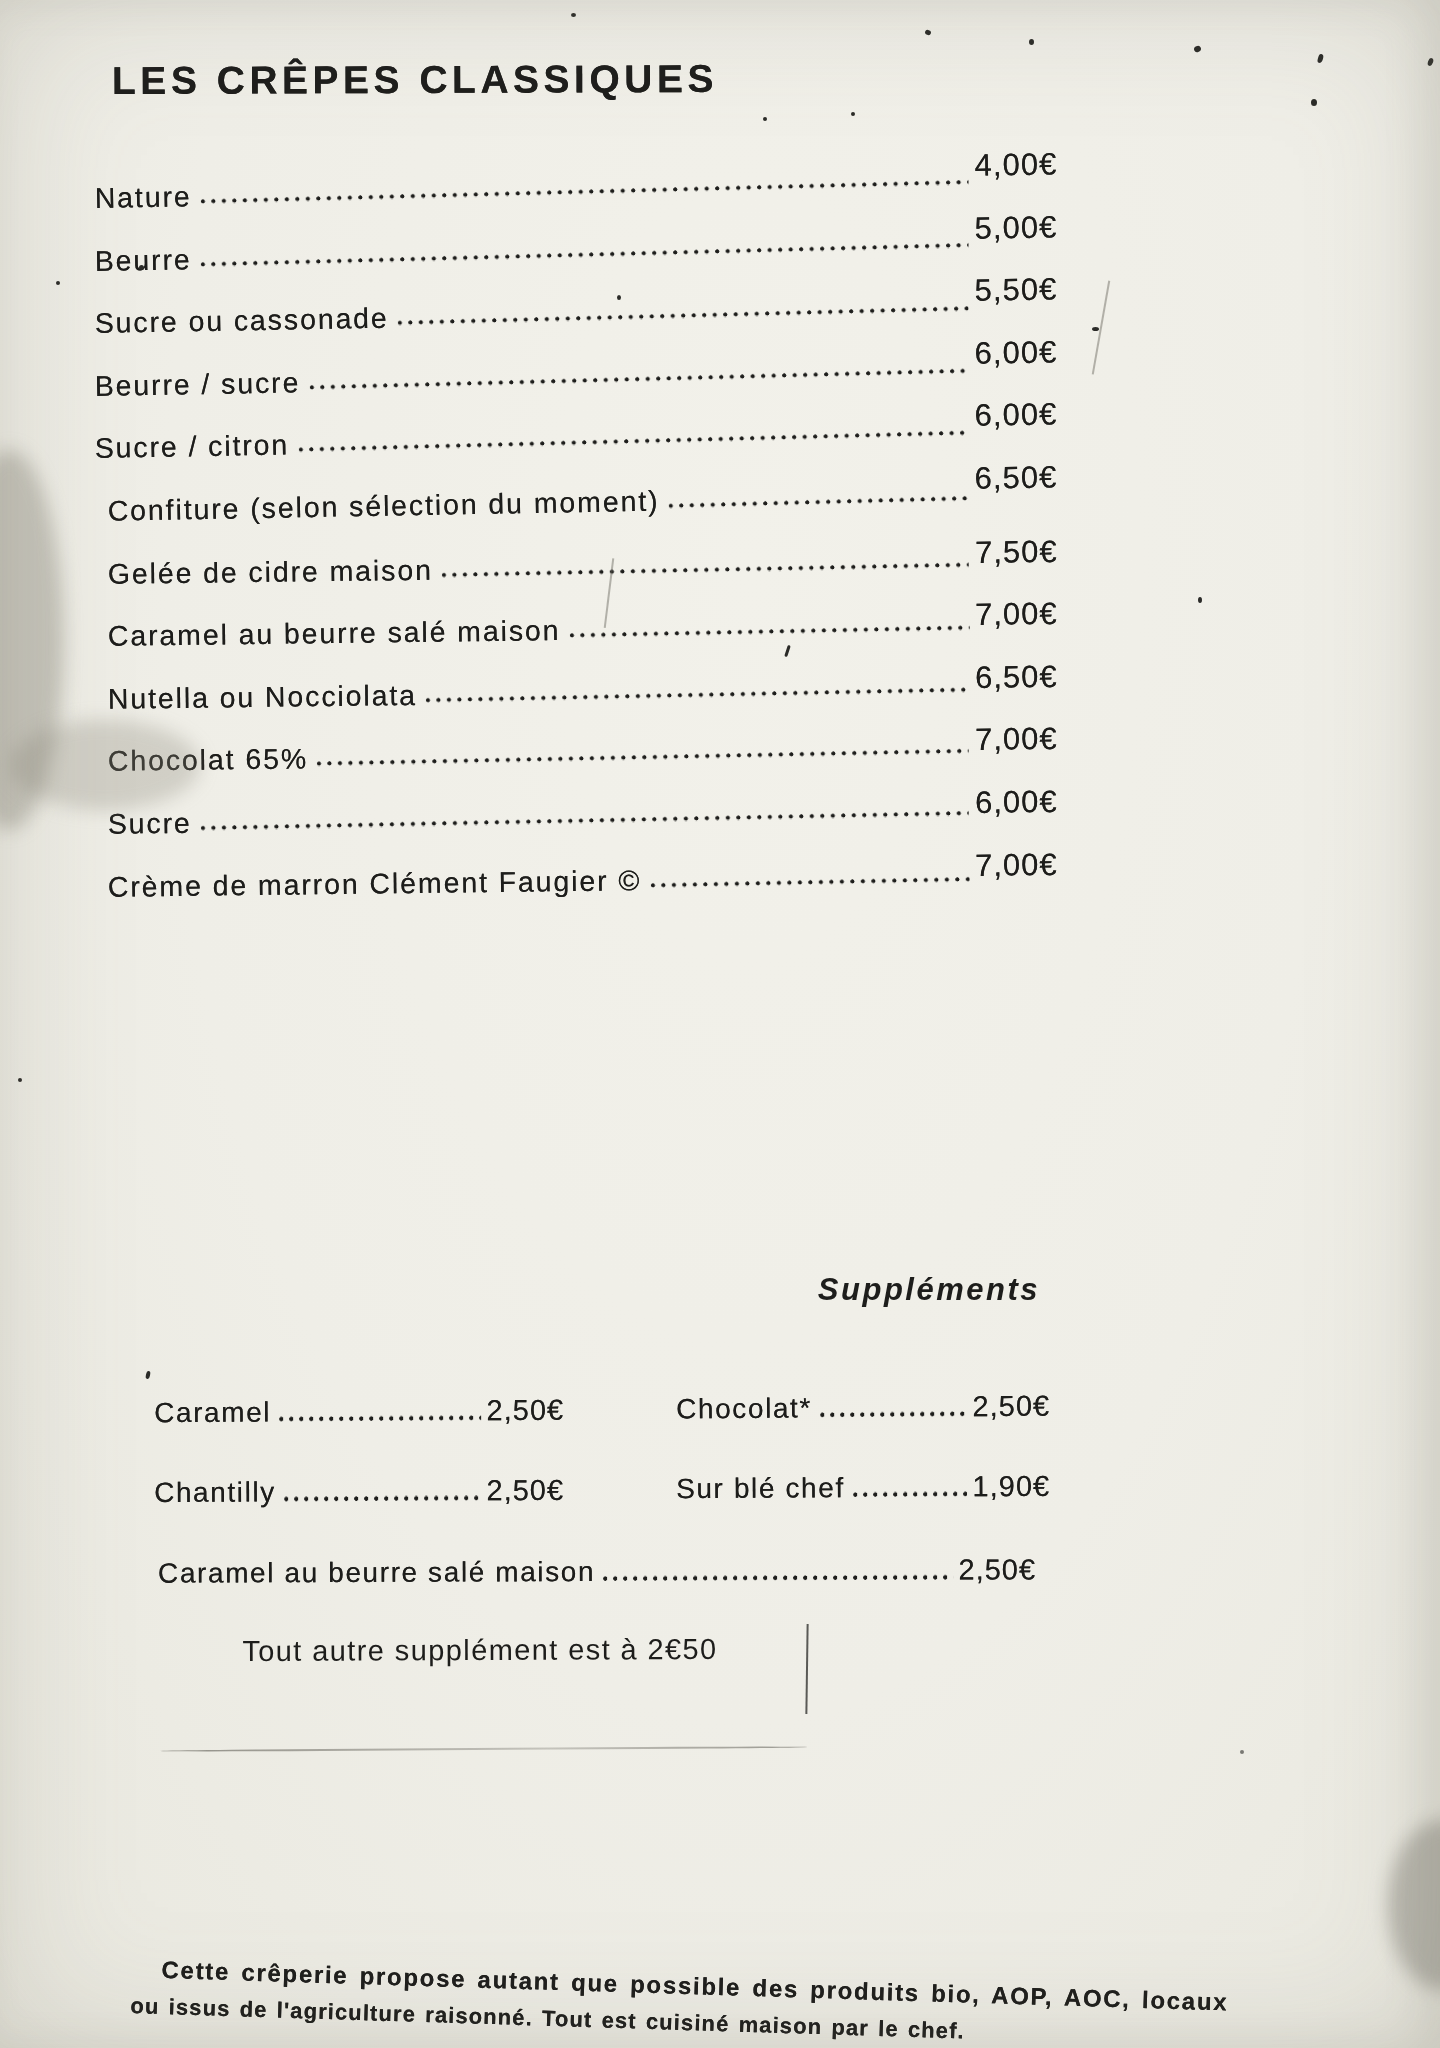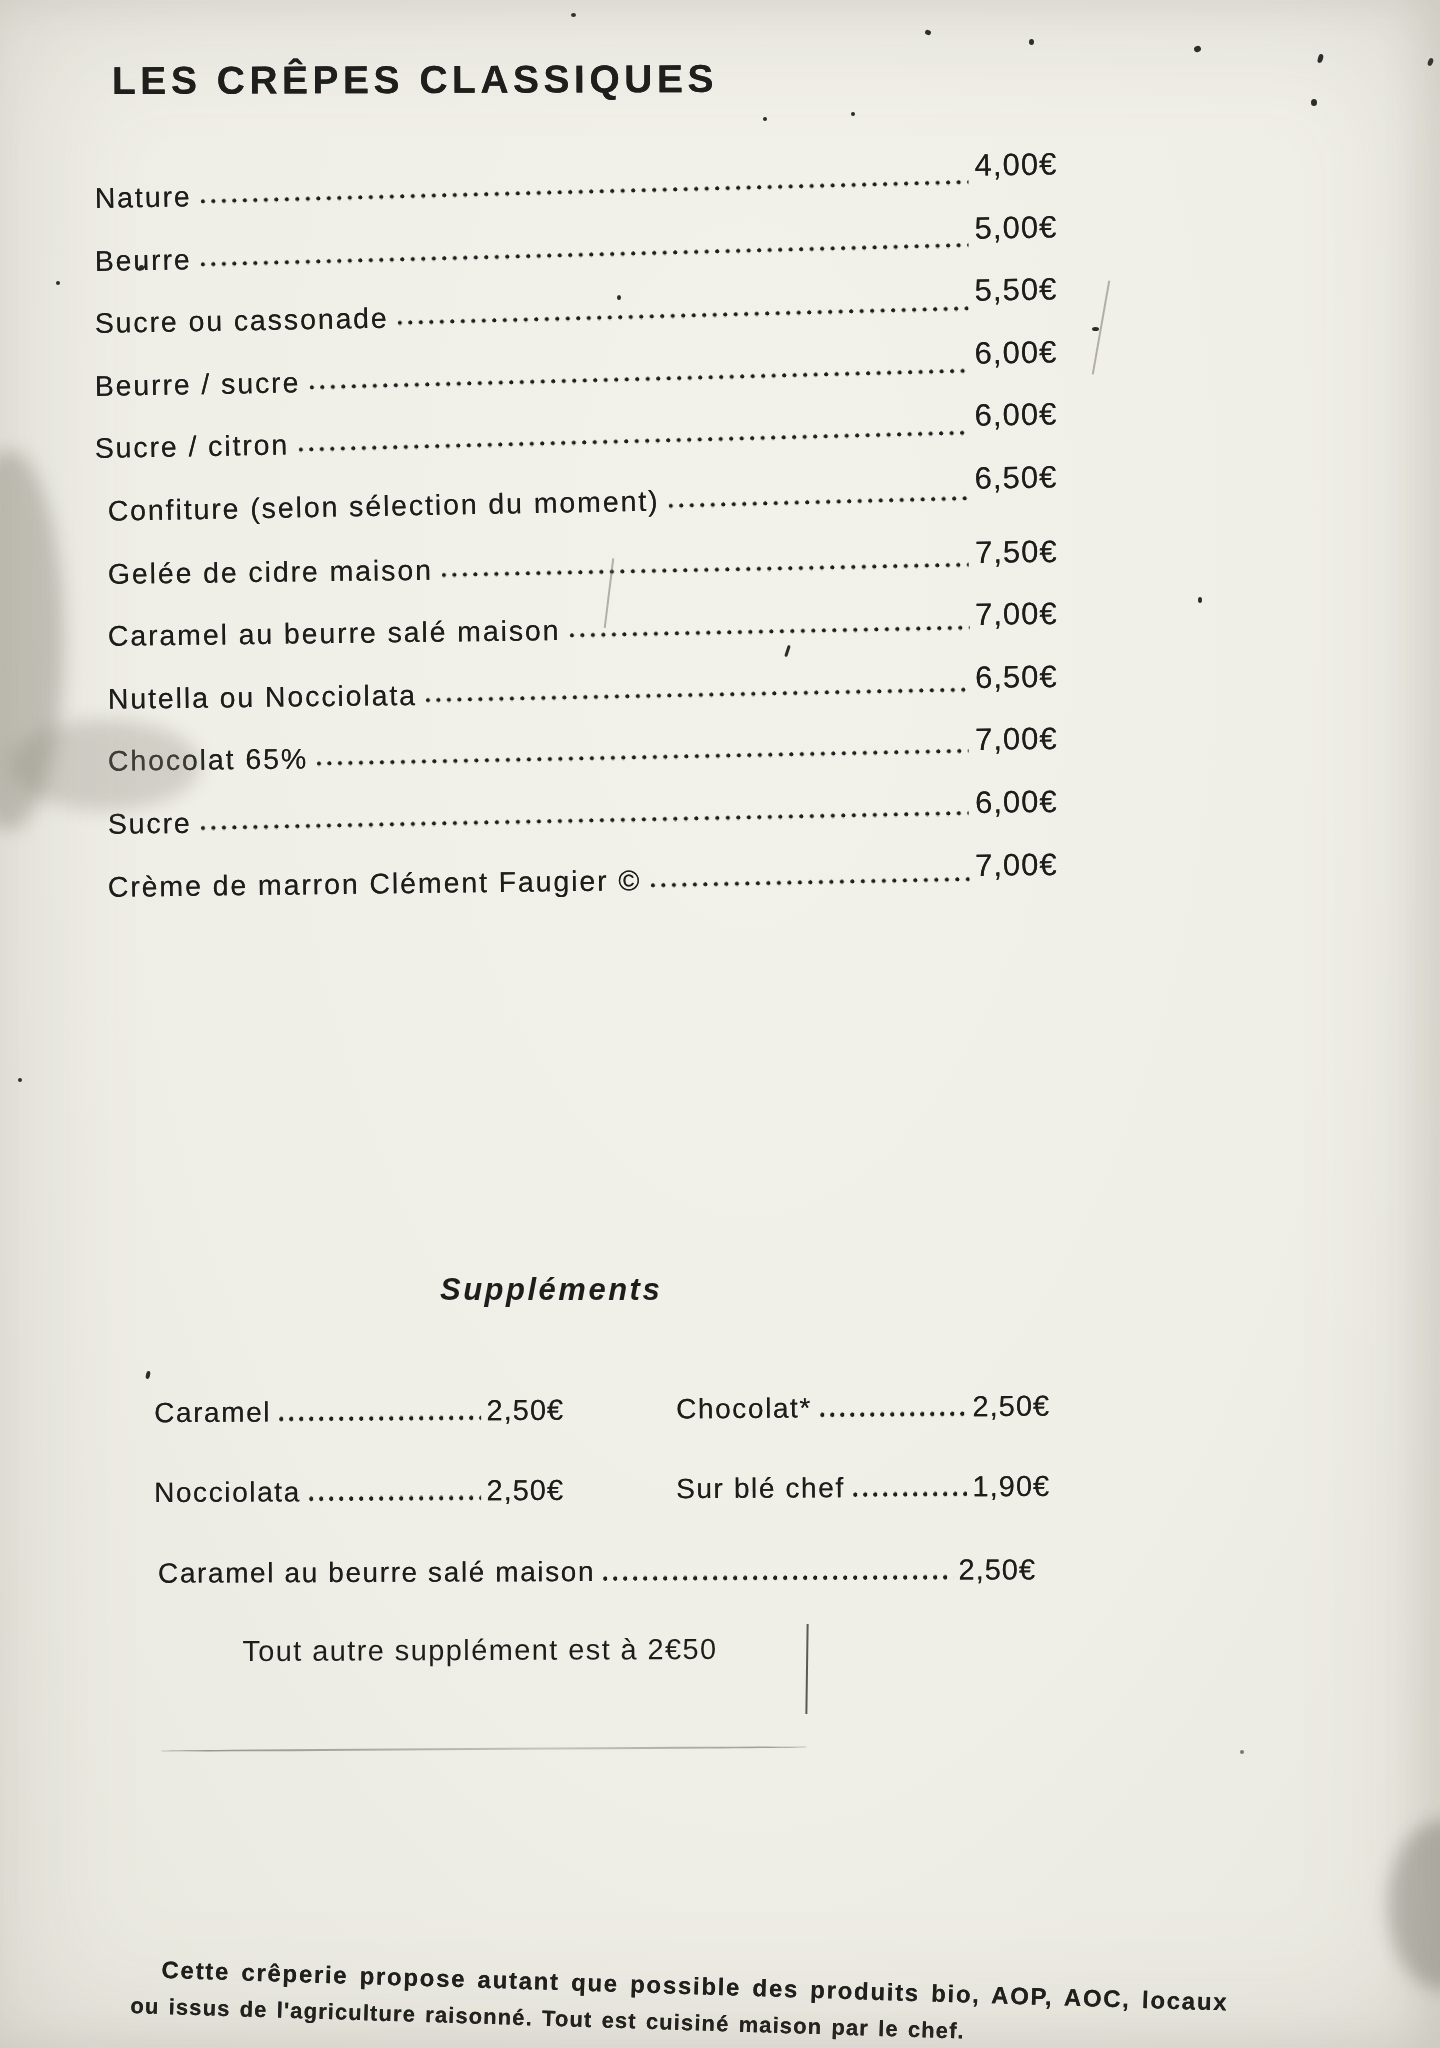--- a/index.html
+++ b/index.html
@@ -26,21 +26,21 @@
   .m-row:nth-child(n+6) { padding-left:13px; }
   .lbl { font-size:28.5px; letter-spacing:1.9px; white-space:nowrap;
     text-shadow:0 0 .4px rgba(29,29,27,.85); }
   .dots { flex:1; height:5px; margin:0 6px 9px 9px; transform-origin:0 100%; transform:rotate(-.4deg);
     background-image:radial-gradient(circle at 2.2px 2.4px, var(--ink) 1.8px, rgba(0,0,0,0) 2.3px);
     background-size:10.5px 5px; background-repeat:repeat-x; background-position:0 100%; }
   .price { font-size:31px; letter-spacing:1px; white-space:nowrap; transform:translateY(-15px);
     text-shadow:0 0 .4px rgba(29,29,27,.85); }
   .m-row:nth-child(n+7) .price { transform:translateY(-9px); }
   
-  .supp-title { position:absolute; left:440px; top:1272px; width:600px; text-align:left;
+  .supp-title { position:absolute; left:440px; top:1272px; width:600px; text-align:right;
     font-size:31px; font-weight:bold; font-style:italic; letter-spacing:2.5px; }
   .s-row { position:absolute; display:flex; align-items:flex-end; }
   .s-row .lbl { font-size:28px; letter-spacing:1.6px; }
   .s-row .dots { height:4.6px; margin:0 5px 7px 8px; transform:none;
     background-size:10px 4.6px; }
   .s-row .price { font-size:29px; transform:none; }
   .supp-l1 { left:154px; top:1366px; width:410px; height:62px; transform:rotate(-.35deg); }
   .supp-r1 { left:676px; top:1362px; width:374px; height:62px; transform:rotate(-.45deg); }
   .supp-l2 { left:154px; top:1446px; width:410px; height:62px; transform:rotate(-.3deg); }
   .supp-r2 { left:676px; top:1442px; width:374px; height:62px; transform:rotate(-.35deg); }
@@ -146,21 +146,21 @@
     <span class="lbl">Caramel</span>
     <span class="dots"></span>
     <span class="price">2,50€</span>
   </div>
   <div class="s-row supp-r1">
     <span class="lbl">Chocolat*</span>
     <span class="dots"></span>
     <span class="price">2,50€</span>
   </div>
   <div class="s-row supp-l2">
-    <span class="lbl">Nocciolata</span>
+    <span class="lbl">Chantilly</span>
     <span class="dots"></span>
     <span class="price">2,50€</span>
   </div>
   <div class="s-row supp-r2">
     <span class="lbl">Sur blé chef</span>
     <span class="dots"></span>
     <span class="price">1,90€</span>
   </div>
   <div class="s-row supp-wide">
     <span class="lbl">Caramel au beurre salé maison</span>

